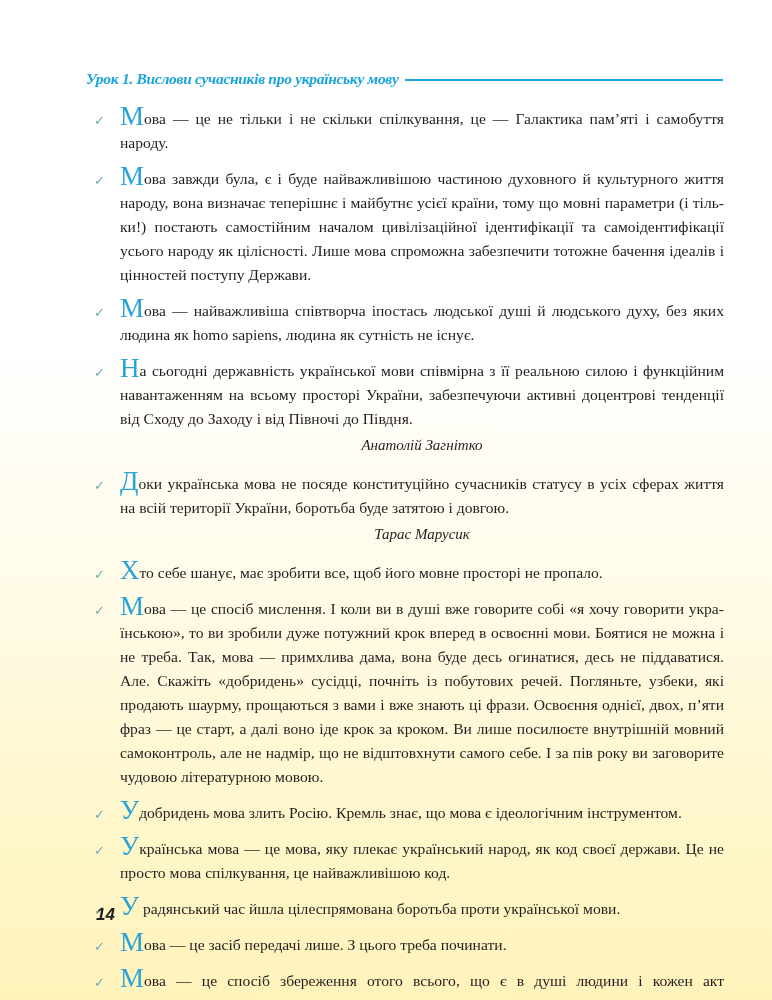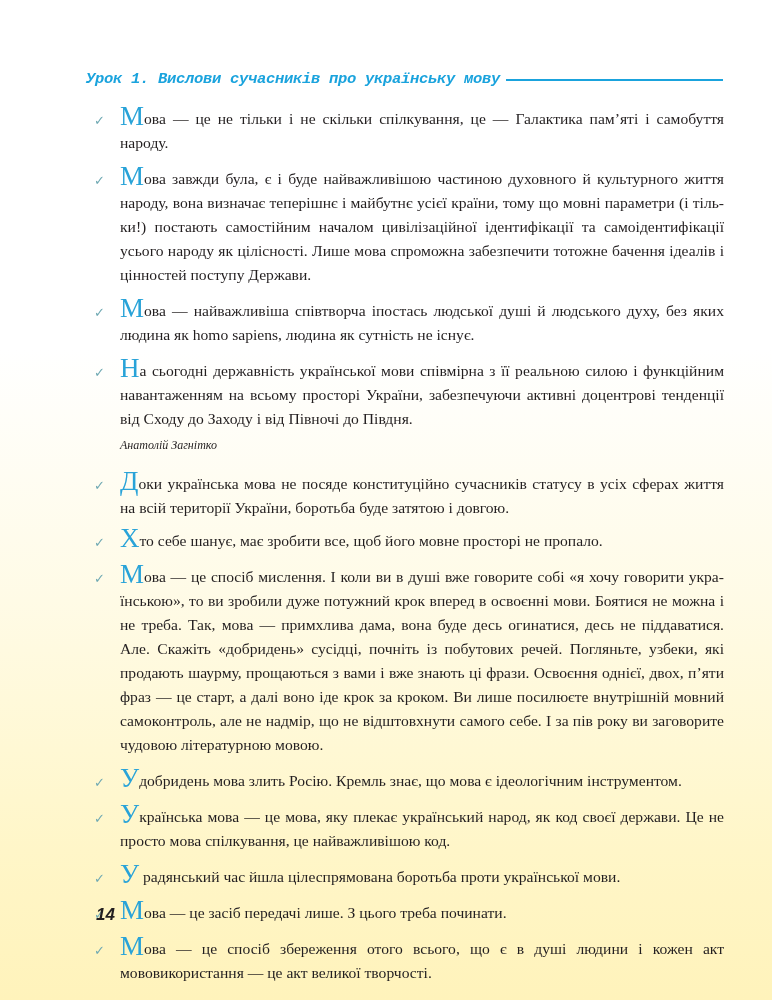--- a/index.html
+++ b/index.html
@@ -14,21 +14,21 @@
   }
   .header {
     position: absolute;
     left: 86px;
     top: 70px;
     width: 637px;
     display: flex;
     align-items: center;
   }
   .header-title {
-    font-family: Liberation Mono, monospace;
+    font-family: Liberation Serif, serif;
     font-weight: bold;
     font-style: italic;
     font-size: 15.5px;
     color: #1aa3dd;
     white-space: nowrap;
     letter-spacing: -0.3px;
   }
   .header-rule {
     flex: 1;
     height: 2px;
@@ -61,23 +61,23 @@
     color: #6fa9b3;
     line-height: 24px;
   }
   .dropcap {
     font-size: 27px;
     color: #29a3d8;
     line-height: 20px;
     vertical-align: -1px;
   }
   .author {
-    text-align: left;
+    text-align: center;
     font-style: italic;
-    font-size: 12px;
+    font-size: 15px;
     line-height: 24px;
     margin-top: 2px;
     margin-bottom: 14px;
   }
   .page-number {
     position: absolute;
     left: 96px;
     top: 905px;
     font-family: "Liberation Sans", "DejaVu Sans", sans-serif;
     font-weight: bold;
@@ -112,20 +112,21 @@
 
   <div class="quote with-author">
     <span class="check">✓</span>
     <span class="dropcap">Н</span><span>а сьогодні державність української мови співмірна з її реальною силою і функційним навантаженням на всьому просторі України, забезпечуючи активні доцентрові тенденції від Сходу до Заходу і від Півночі до Півдня.</span>
     <div class="author">Анатолій Загнітко</div>
   </div>
 
   <div class="quote with-author">
     <span class="check">✓</span>
     <span class="dropcap">Д</span><span>оки українська мова не посяде конституційно сучасників статусу в усіх сферах життя на всій території України, боротьба буде затятою і довгою.</span>
+    <div class="author">Тарас Марусик</div>
   </div>
 
   <div class="quote">
     <span class="check">✓</span>
     <span class="dropcap">Х</span><span>то себе шанує, має зробити все, щоб його мовне просторі не пропало.</span>
   </div>
 
   <div class="quote">
     <span class="check">✓</span>
     <span class="dropcap">М</span><span>ова — це спосіб мислення. І коли ви в душі вже говорите собі «я хочу говорити укра­їнською», то ви зробили дуже потужний крок вперед в освоєнні мови. Боятися не можна і не треба. Так, мова — примхлива дама, вона буде десь огинатися, десь не піддаватися. Але. Скажіть «добридень» сусідці, почніть із побутових речей. Погляньте, узбеки, які продають шаурму, прощаються з вами і вже знають ці фрази. Освоєння однієї, двох, п’яти фраз — це старт, а далі воно іде крок за кроком. Ви лише посилюєте внутрішній мовний самоконтроль, але не надмір, що не відштовхнути самого себе. І за пів року ви заговорите чудовою літературною мовою.</span>

